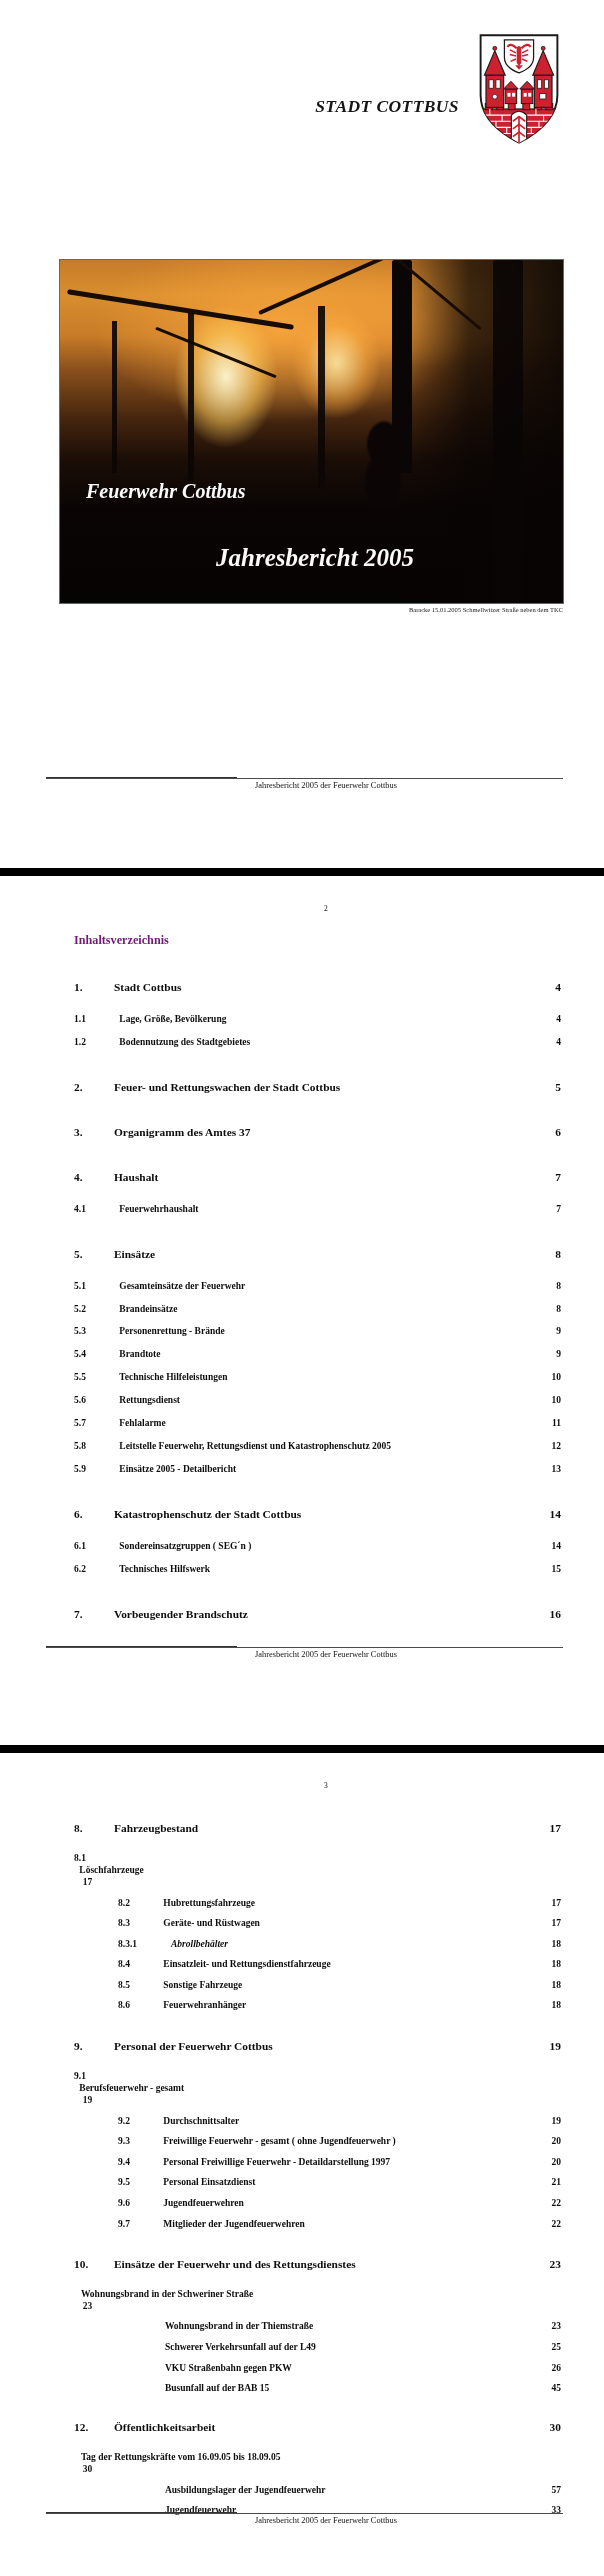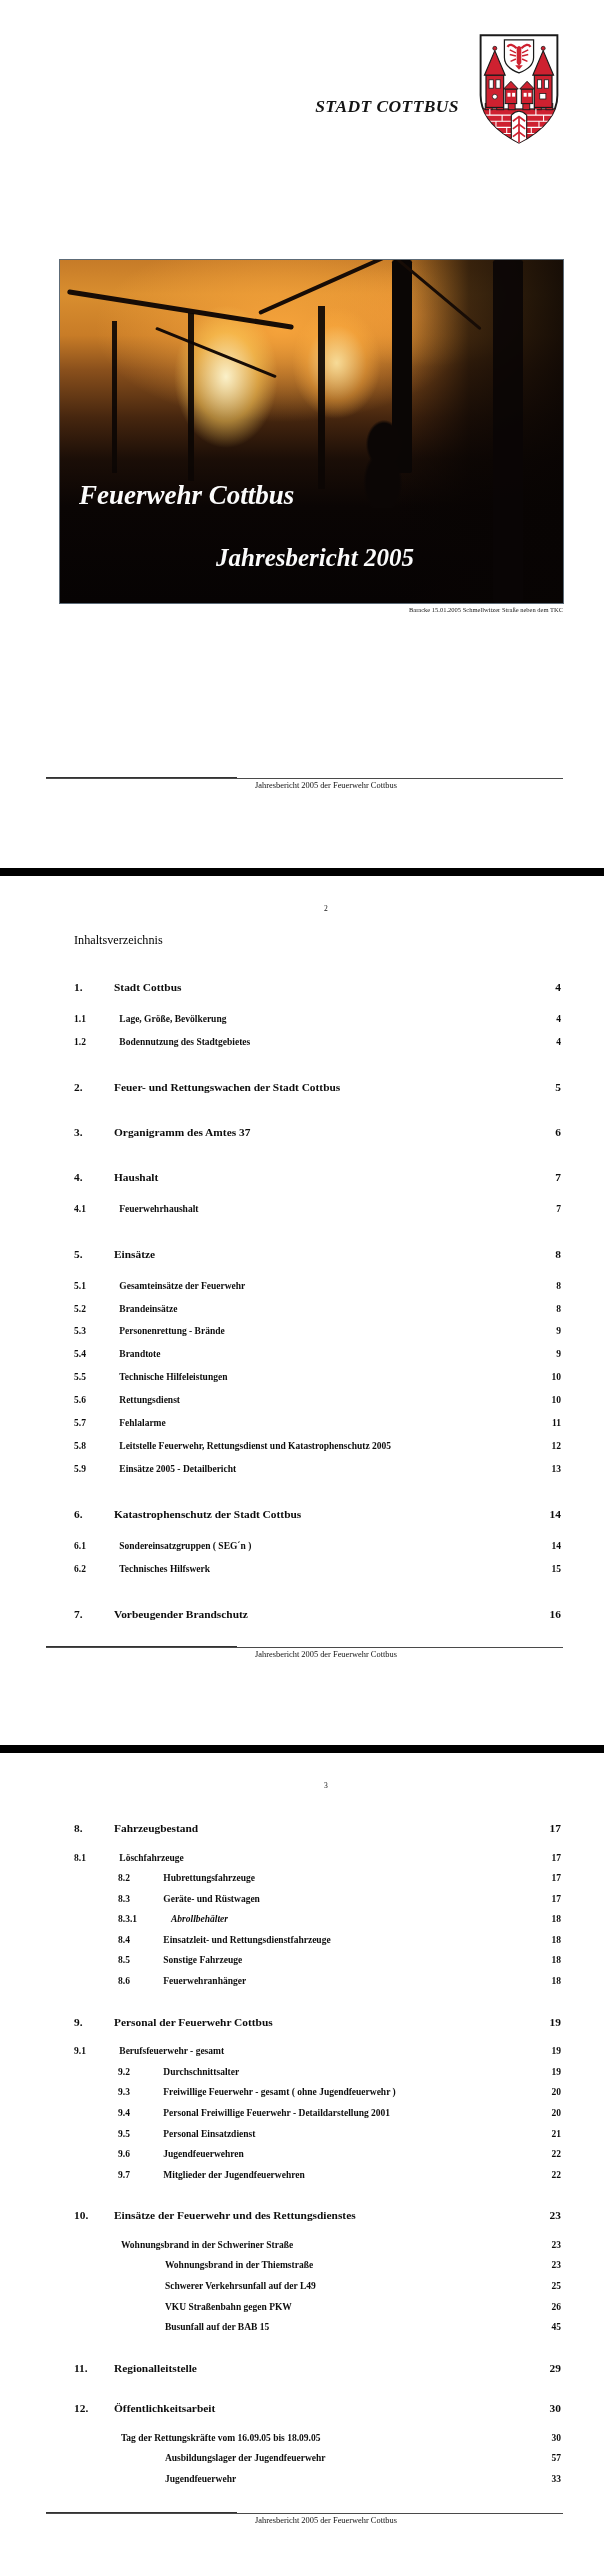--- a/index.html
+++ b/index.html
@@ -27,57 +27,57 @@
   .photo .b2{left:191px;top:13.7px;width:183px;height:3.8px;transform:rotate(-24deg);}
   .photo .b3{left:91px;top:91px;width:130px;height:3px;transform:rotate(22deg);}
   .photo .b4{left:320px;top:30.5px;width:114px;height:3px;transform:rotate(40deg);}
   .photo .post{position:absolute;background:rgba(12,7,4,.92);}
   .photo .p1{left:52px;top:61px;width:5.3px;height:152px;}
   .photo .p2{left:128px;top:53px;width:6.1px;height:168px;}
   .photo .p3{left:258px;top:46px;width:6.9px;height:183px;}
   .photo .firefighter{position:absolute;left:296px;top:157px;width:56px;height:91px;
          background:radial-gradient(ellipse 26px 35px at 50% 30%, #0b0605 60%, rgba(11,6,5,0) 70%),
                     radial-gradient(ellipse 27.4px 46px at 48% 72%, #0b0605 60%, rgba(11,6,5,0) 72%);}
-  .ptitle1{position:absolute;left:19px;top:220px;font-size:27px;font-weight:bold;font-style:italic;
+  .ptitle1{position:absolute;left:26px;top:220px;font-size:20px;font-weight:bold;font-style:italic;
            color:#fbfbfb;white-space:nowrap;}
   .ptitle2{position:absolute;left:156px;top:284px;font-size:25px;font-weight:bold;font-style:italic;
            color:#fbfbfb;white-space:nowrap;}
   .caption{position:absolute;left:59px;top:606px;width:504px;text-align:right;font-size:6.5px;color:#222;}
   
   .fline{position:absolute;left:46px;width:517px;border-top:0.8px solid #4a4a4a;}
   .fline-dark{position:absolute;left:46px;width:191px;border-top:1.5px solid #333;}
   .ftext{position:absolute;left:326px;transform:translateX(-50%);font-size:8.4px;color:#111;white-space:nowrap;}
   .f1l{top:778px;} .f1d{top:777px;} .f1t{top:781px;}
   .f2l{top:1647px;} .f2d{top:1646px;} .f2t{top:1650px;}
   .f3l{top:2513px;} .f3d{top:2512px;} .f3t{top:2516px;}
   
   .band{position:absolute;left:0;width:605px;height:8.4px;background:#000;}
   .band1{top:868px;} .band2{top:1745px;}
   
   .pagenum{position:absolute;left:326px;transform:translateX(-50%);font-size:7.6px;color:#111;}
   .pn2{top:904px;} .pn3{top:1781px;}
-  .toc-heading{position:absolute;left:74px;top:933px;font-size:12.2px;font-weight:normal;color:#000000;}
+  .toc-heading{position:absolute;left:74px;top:933px;font-size:12.2px;font-weight:bold;color:#701a75;}
   .toc{position:absolute;left:74px;right:44px;}
   .toc2{top:980px;} .toc3{top:1821px;}
   .toc-row{display:flex;align-items:baseline;font-weight:bold;color:#0d0d0d;}
   .toc-row .num{flex:none;width:40px;}
   .toc-row .title{flex:1;}
   .toc-row .page{flex:none;text-align:right;min-width:18.3px;}
   .toc-row.l1{font-size:11.4px;line-height:14.5px;}
   .toc-row.l2,.toc-row.l3{font-size:9.5px;line-height:12.2px;}
   .toc-row.l2 .title{padding-left:5.3px;}
   .toc-row.l3 .title{padding-left:13px;font-style:italic;}
   .toc-row.unnum .title{padding-left:6.9px;}
   
   .toc2 .gap-first{margin-top:18.3px;}  
   .toc2 .gap-sib{margin-top:10.7px;justify-content:space-between;}    
   .toc2 .gap-l1{margin-top:32px;}     
   .toc2 .gap-l1l1{margin-top:30.5px;}   
   
-  .toc3 .gap-first{margin-top:16px;}
+  .toc3 .gap-first{margin-top:16px;flex-direction:column;}
   .toc3 .gap-sib{margin-top:8.4px;margin-left:44px;}
   .toc3 .gap-l1{margin-top:27.4px;}
   .toc3 .gap-l1l1{margin-top:26px;}
 </style>
 </head>
 <body>
 
 <div class="canvas">
 
   <section>
@@ -371,21 +371,21 @@
           <span class="title">Durchschnittsalter</span>
           <span class="page">19</span>
         </div>
         <div class="toc-row l2 gap-sib">
           <span class="num">9.3</span>
           <span class="title">Freiwillige Feuerwehr - gesamt ( ohne Jugendfeuerwehr )</span>
           <span class="page">20</span>
         </div>
         <div class="toc-row l2 gap-sib">
           <span class="num">9.4</span>
-          <span class="title">Personal Freiwillige Feuerwehr - Detaildarstellung 2001</span>
+          <span class="title">Personal Freiwillige Feuerwehr - Detaildarstellung 1997</span>
           <span class="page">20</span>
         </div>
         <div class="toc-row l2 gap-sib">
           <span class="num">9.5</span>
           <span class="title">Personal Einsatzdienst</span>
           <span class="page">21</span>
         </div>
         <div class="toc-row l2 gap-sib">
           <span class="num">9.6</span>
           <span class="title">Jugendfeuerwehren</span>
@@ -418,25 +418,20 @@
         </div>
         <div class="toc-row l2 unnum gap-sib">
           <span class="num"></span>
           <span class="title">VKU Straßenbahn gegen PKW</span>
           <span class="page">26</span>
         </div>
         <div class="toc-row l2 unnum gap-sib">
           <span class="num"></span>
           <span class="title">Busunfall auf der BAB 15</span>
           <span class="page">45</span>
-        </div>
-        <div class="toc-row l1 gap-l1">
-          <span class="num">11.</span>
-          <span class="title">Regionalleitstelle</span>
-          <span class="page">29</span>
         </div>
         <div class="toc-row l1 gap-l1l1">
           <span class="num">12.</span>
           <span class="title">Öffentlichkeitsarbeit</span>
           <span class="page">30</span>
         </div>
         <div class="toc-row l2 unnum gap-first">
           <span class="num"></span>
           <span class="title">Tag der Rettungskräfte vom 16.09.05 bis 18.09.05</span>
           <span class="page">30</span>

